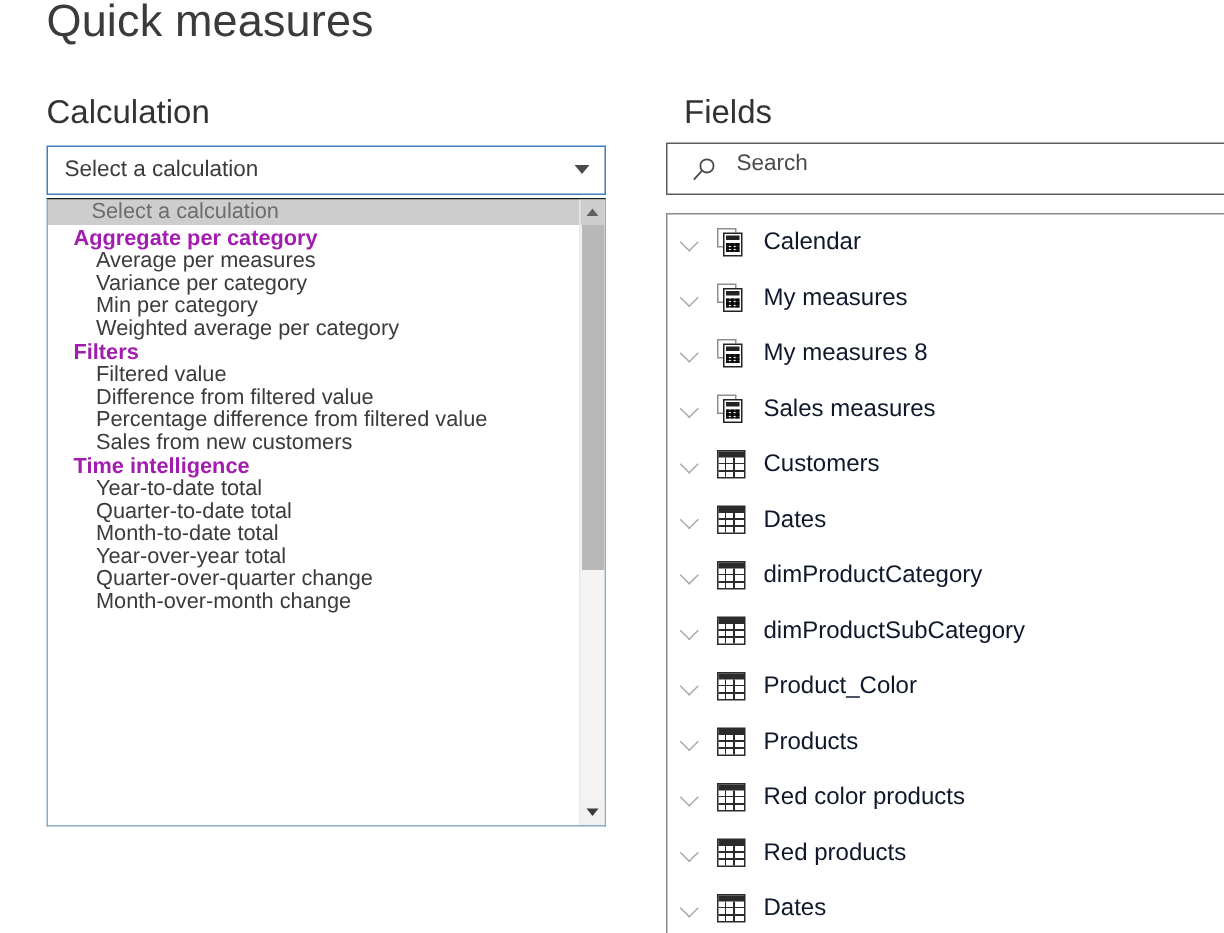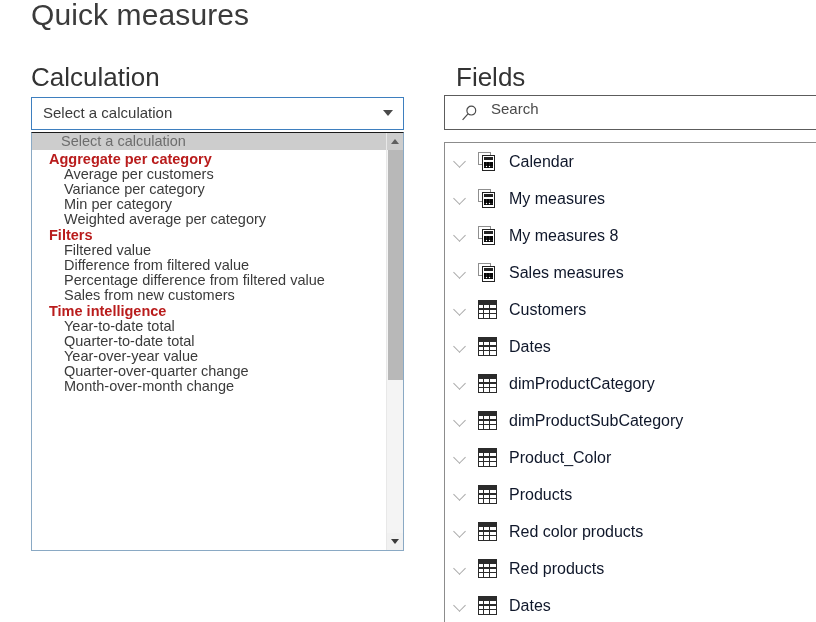--- a/index.html
+++ b/index.html
@@ -25,21 +25,21 @@
     font-size: 30px;
     font-weight: 300;
     color: #3b3b3b;
     letter-spacing: 0.1px;
     white-space: nowrap;
   }
 
   
   .section-label {
     position: absolute;
-    font-size: 26px;
+    font-size: 22px;
     font-weight: 400;
     color: #333333;
     white-space: nowrap;
   }
   #calculation-label { left: 31px; top: 62px; }
   #fields-label      { left: 456px; top: 62px; }
 
   
   #calculation-combobox {
     position: absolute;
@@ -105,21 +105,21 @@
     background: #cdcdcd;
     color: #6d6d6d;
     padding-left: 29px;
     height: 17px;
     line-height: 17px;
     margin-top: -2px;
     margin-bottom: 1px;
   }
   .dd-option.group {
     font-weight: bold;
-    color: #b91c1c;
+    color: #a21caf;
     padding-left: 17px;
     height: 16px;
     line-height: 16px;
   }
 
   
   #dropdown-scrollbar {
     position: absolute;
     right: 0;
     top: 0;
@@ -318,33 +318,34 @@
 
 <div id="calculation-combobox">
   <span id="calculation-combobox-value">Select a calculation</span>
   <span id="calculation-combobox-arrow"></span>
 </div>
 
 <div id="calculation-dropdown">
   <div id="dropdown-options">
       <div class="dd-option placeholder">Select a calculation</div>
       <div class="dd-option group">Aggregate per category</div>
-      <div class="dd-option">Average per customers</div>
+      <div class="dd-option">Average per measures</div>
       <div class="dd-option">Variance per category</div>
       <div class="dd-option">Min per category</div>
       <div class="dd-option">Weighted average per category</div>
       <div class="dd-option group">Filters</div>
       <div class="dd-option">Filtered value</div>
       <div class="dd-option">Difference from filtered value</div>
       <div class="dd-option">Percentage difference from filtered value</div>
       <div class="dd-option">Sales from new customers</div>
       <div class="dd-option group">Time intelligence</div>
       <div class="dd-option">Year-to-date total</div>
       <div class="dd-option">Quarter-to-date total</div>
-      <div class="dd-option">Year-over-year value</div>
+      <div class="dd-option">Month-to-date total</div>
+      <div class="dd-option">Year-over-year total</div>
       <div class="dd-option">Quarter-over-quarter change</div>
       <div class="dd-option">Month-over-month change</div>
     </div>
 
   <div id="dropdown-scrollbar">
     <div id="dropdown-scroll-up"></div>
     <div id="dropdown-scroll-thumb"></div>
     <div id="dropdown-scroll-down"></div>
   </div>
 </div>

